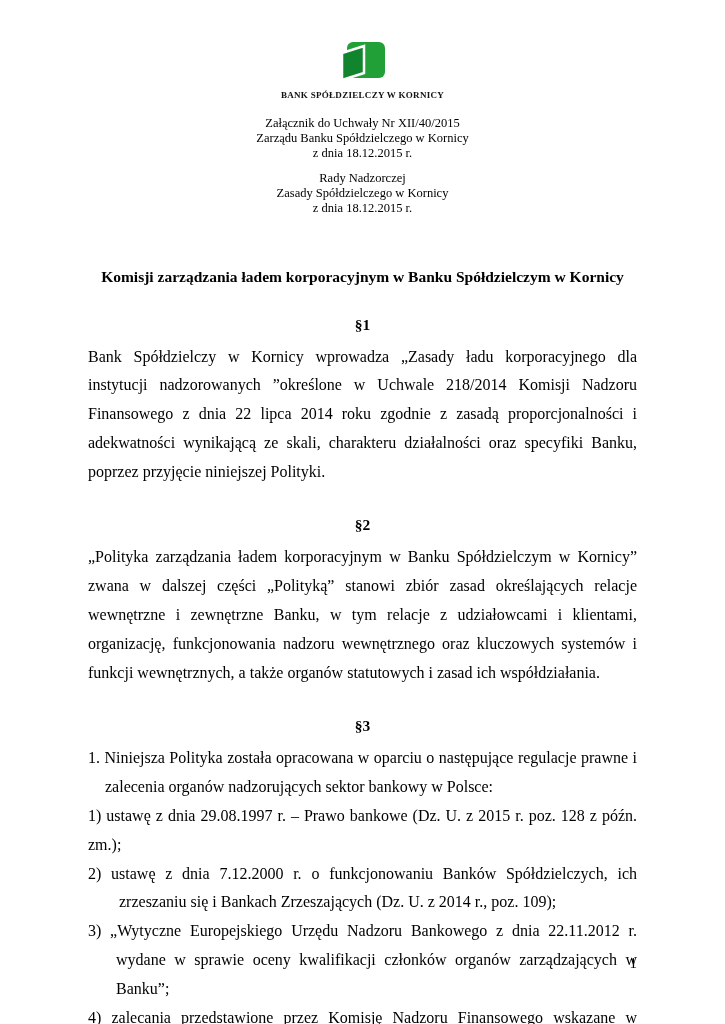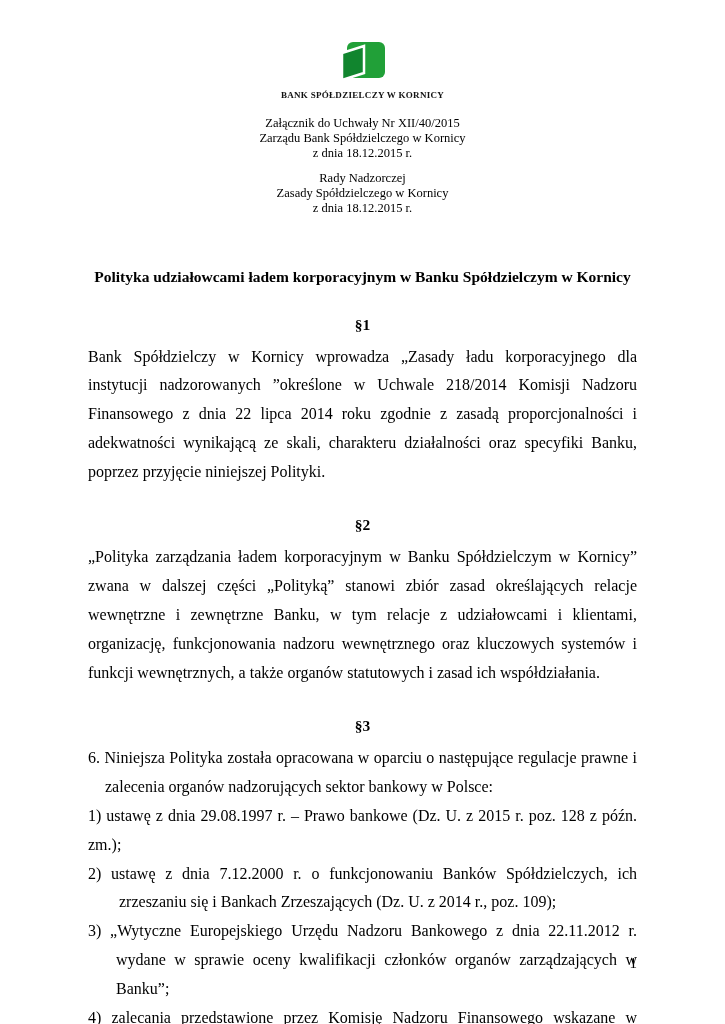--- a/index.html
+++ b/index.html
@@ -93,41 +93,41 @@
       <rect x="8" y="2" width="38" height="36" rx="6" fill="#21a038"></rect>
       <path d="M3 13 L25 6 L25 33 L3 40 Z" fill="#11852e" stroke="#ffffff" stroke-width="2.5"></path>
     </svg>
   </div>
 
   <div class="bank-name">BANK SPÓŁDZIELCZY W KORNICY</div>
 
   <div class="attachments">
     <div class="att-block">
       <p class="att-line">Załącznik do Uchwały Nr XII/40/2015</p>
-      <p class="att-line">Zarządu  Bank Spółdzielczego w Kornicy</p>
+      <p class="att-line">Zarządu  Banku Spółdzielczego w Kornicy</p>
       <p class="att-line">z dnia 18.12.2015 r.</p>
     </div>
     <div class="att-block">
       <p class="att-line">Rady Nadzorczej</p>
       <p class="att-line">Zasady Spółdzielczego w Kornicy</p>
       <p class="att-line">z dnia 18.12.2015 r.</p>
     </div>
   </div>
 
-  <h1 class="doc-title">Polityka udziałowcami ładem korporacyjnym w Banku Spółdzielczym w Kornicy</h1>
+  <h1 class="doc-title">Komisji zarządzania ładem korporacyjnym w Banku Spółdzielczym w Kornicy</h1>
 
   <div class="sec-heading">§1</div>
   <p class="body-text">Bank Spółdzielczy w Kornicy wprowadza „Zasady ładu korporacyjnego dla instytucji nadzorowanych ”określone w  Uchwale 218/2014 Komisji Nadzoru Finansowego z dnia 22 lipca 2014 roku zgodnie z zasadą proporcjonalności i adekwatności wynikającą ze skali, charakteru działalności oraz specyfiki  Banku, poprzez przyjęcie niniejszej Polityki.</p>
 
   <div class="sec-heading">§2</div>
   <p class="body-text">„Polityka zarządzania ładem korporacyjnym w Banku Spółdzielczym w Kornicy” zwana w dalszej części „Polityką” stanowi zbiór zasad określających relacje wewnętrzne i zewnętrzne Banku, w tym relacje z udziałowcami i klientami, organizację, funkcjonowania nadzoru wewnętrznego oraz kluczowych systemów i funkcji wewnętrznych, a także organów statutowych i zasad ich współdziałania.</p>
 
   <div class="sec-heading">§3</div>
   <div class="list">
-    <p class="body-text hang-17">6. Niniejsza Polityka została opracowana w oparciu o następujące regulacje prawne i zalecenia organów nadzorujących sektor bankowy w Polsce:</p>
+    <p class="body-text hang-17">1. Niniejsza Polityka została opracowana w oparciu o następujące regulacje prawne i zalecenia organów nadzorujących sektor bankowy w Polsce:</p>
     <p class="body-text">1)   ustawę z dnia 29.08.1997 r. – Prawo bankowe (Dz. U. z 2015 r. poz. 128 z późn. zm.);</p>
     <p class="body-text hang-31">2) ustawę z dnia 7.12.2000 r. o funkcjonowaniu Banków Spółdzielczych, ich zrzeszaniu się i Bankach Zrzeszających (Dz. U. z 2014 r., poz. 109);</p>
     <p class="body-text hang-28">3) „Wytyczne Europejskiego Urzędu Nadzoru Bankowego z dnia 22.11.2012 r. wydane w sprawie oceny kwalifikacji członków organów zarządzających w Banku”;</p>
     <p class="body-text hang-17">4)   zalecania przedstawione przez Komisję Nadzoru Finansowego wskazane w wystąpieniu Zastępcy Przewodniczącego Komisji Nadzoru Finansowego, skierowanym do Banków działających w sektorze bankowym w Polsce z dnia 17.04.2013 r.</p>
   </div>
 
   <div class="page-number">1</div>
 
 </div>
 

